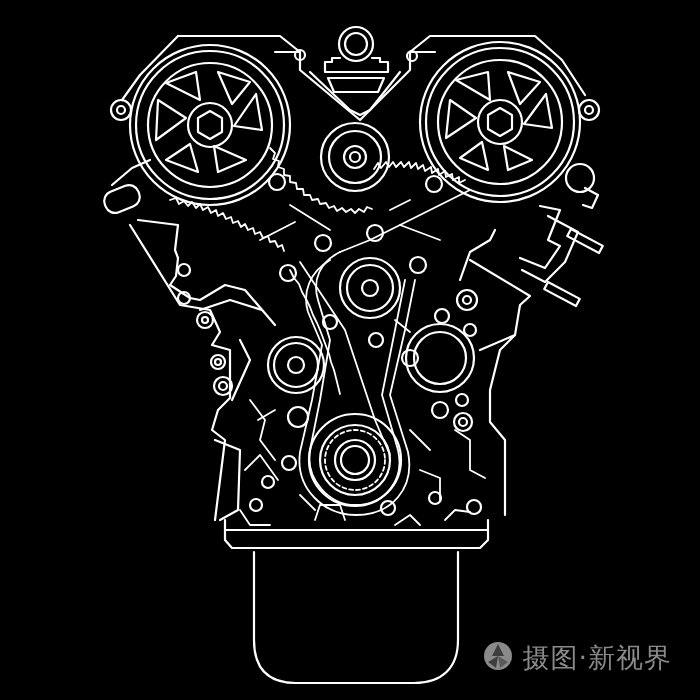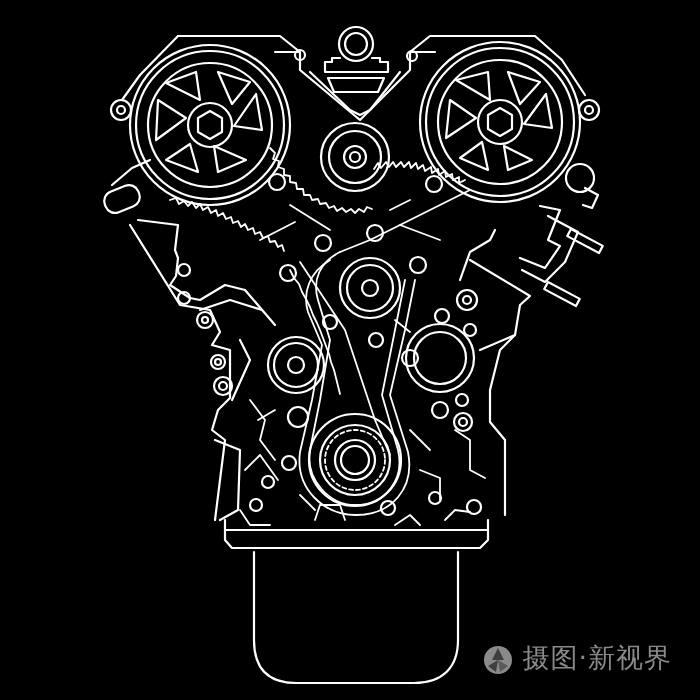--- a/index.html
+++ b/index.html
@@ -1,20 +1,20 @@
 <!DOCTYPE html>
 <html><head>
   <meta charset="utf-8">
   <style>
     html, body { margin:0; padding:0; background:#000; }
     body { width:700px; height:700px; overflow:hidden; position:relative; font-family:"DejaVu Sans", sans-serif; }
     #art { position:absolute; left:0; top:0; width:700px; height:700px; }
     .ln { fill:none; stroke:#fff; stroke-width:2.2; stroke-linejoin:round; stroke-linecap:round; }
     .thin { fill:none; stroke:#fff; stroke-width:1.8; stroke-linejoin:round; stroke-linecap:round; }
-    .wm { position:absolute; right:28px; top:640px; height:36px; display:flex; align-items:flex-end; gap:8px; }
+    .wm { position:absolute; right:28px; top:640px; height:36px; display:flex; align-items:flex-start; gap:8px; }
     .wm-text { color:#8a8a8a; font-size:27px; letter-spacing:1px; font-family:"DejaVu Sans", sans-serif; }
   </style>
 </head>
 <body>
 
 <svg id="art" viewBox="0 0 700 700" xmlns="http://www.w3.org/2000/svg">
   <defs>
     
   </defs>
 

